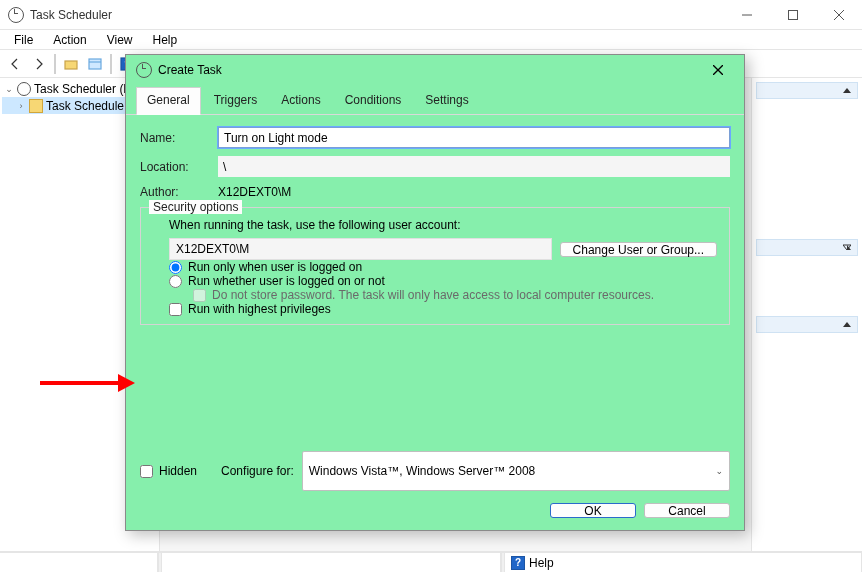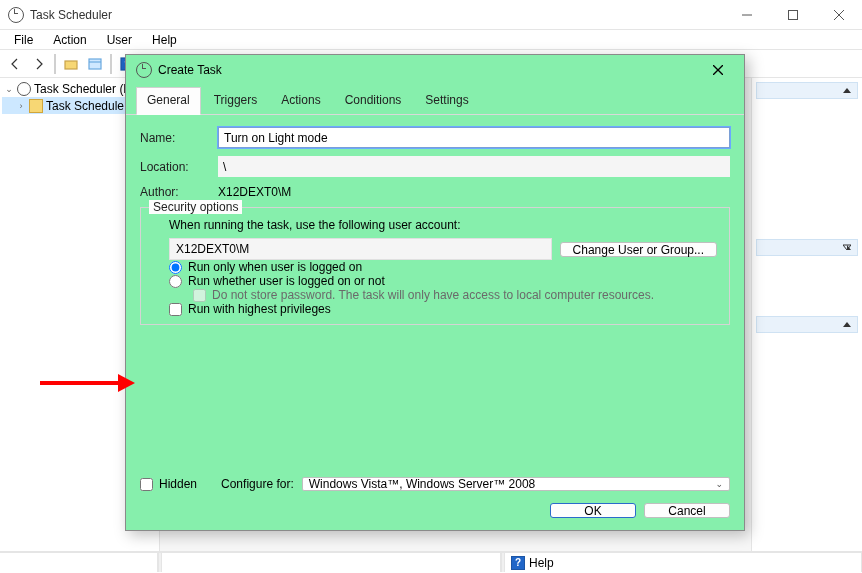--- a/index.html
+++ b/index.html
@@ -193,21 +193,21 @@
   .radio-row, .chk-row { display:flex; align-items:center; margin-top:0; }
   .radio-row input, .chk-row input { margin: 0 6px 0 0; }
   .chk-row.indent { margin-left: 24px; color: #6a6a6a; }
 
   .dlg-bottom-row {
     display:flex; align-items:center;
     padding: 10px 14px 4px 14px;
   }
   .configfor-label { margin-left: 24px; margin-right: 8px; }
   .dropdown {
-    flex: 1; height: 14px; border: 1px solid #bfbfbf;
+    flex: 1; height: 40px; border: 1px solid #bfbfbf;
     background: #fff; display:flex; align-items:center;
     padding: 0 6px; justify-content: space-between;
     border-radius: 2px;
   }
   .dropdown .caret { font-size: 9px; color: #555; }
 
   .dlg-buttons {
     display:flex; justify-content:flex-end; gap:8px;
     padding: 8px 14px 12px 29px;
   }
@@ -245,21 +245,21 @@
           <line x1="0" y1="0" x2="10" y2="10"></line>
           <line x1="10" y1="0" x2="0" y2="10"></line>
         </svg>
       </div>
   </div>
 </div>
 
 <div class="menubar">
   <span>File</span>
   <span>Action</span>
-  <span>User</span>
+  <span>View</span>
   <span>Help</span>
 </div>
 
 <div class="toolbar">
   <div class="tool">
       <svg viewBox="0 0 16 16">
         <polyline points="10,3 5,8 10,13"></polyline>
       </svg>
     </div>
   <div class="tool">

